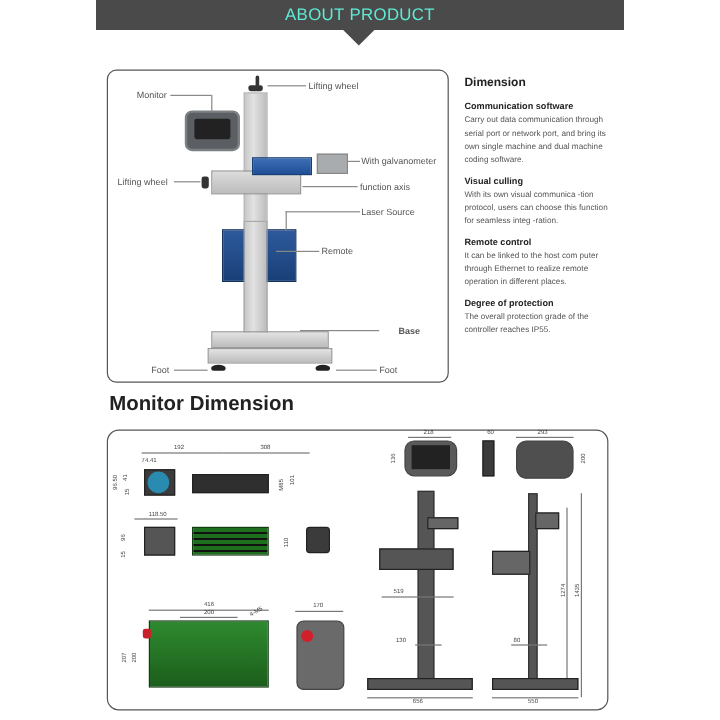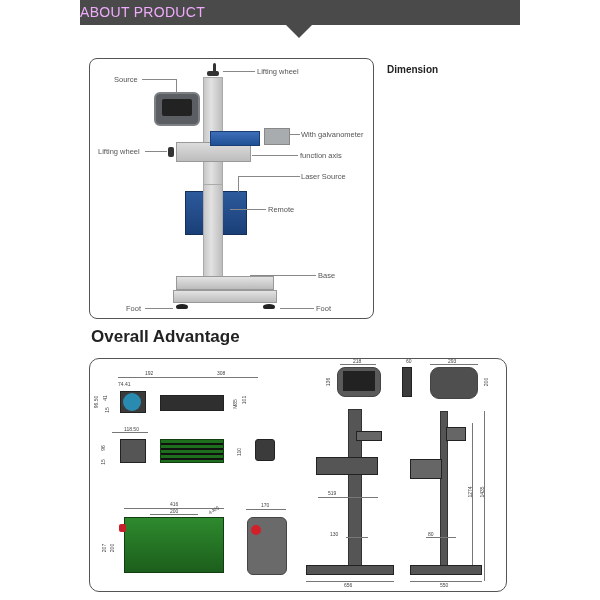--- a/index.html
+++ b/index.html
@@ -1,20 +1,20 @@
 <!DOCTYPE html>
 <html><head>
 <meta charset="utf-8">
 <style>
   * { margin:0; padding:0; box-sizing:border-box; }
   html, body { width:600px; height:600px; background:#ffffff; overflow:hidden; }
   body { font-family: "Liberation Sans", sans-serif; color:#333; position:relative; }
 
   .banner { position:absolute; left:80px; top:0; width:440px; height:25px; background:#4a4a4a; }
-  .banner-title { position:absolute; left:0; right:0; top:4px; text-align:left; color:#f0abfc; font-size:14px; letter-spacing:0.3px; }
+  .banner-title { position:absolute; left:0; right:0; top:4px; text-align:center; color:#5eead4; font-size:14px; letter-spacing:0.3px; }
   .banner-arrow { position:absolute; left:286px; top:25px; width:0; height:0;
     border-left:13px solid transparent; border-right:13px solid transparent; border-top:13px solid #4a4a4a; }
 
   .product-frame { position:absolute; left:89px; top:58px; width:285px; height:261px;
     border:1.5px solid #555; border-radius:8px; background:#fff; }
 
   .callout { position:absolute; font-size:7.5px; color:#555; white-space:nowrap; }
   .leader { position:absolute; height:1px; background:#888; }
   .leader-v { position:absolute; width:1px; background:#888; }
 
@@ -76,21 +76,21 @@
   <div class="galvo-head" style="left:174px;top:69px;width:26px;height:17px;"></div>
 
   <div class="laser-box" style="left:95px;top:132px;width:62px;height:44px;"></div>
   <div class="column" style="left:113px;top:125px;width:20px;height:100px;"></div>
 
   <div class="base" style="left:86px;top:217px;width:98px;height:14px;"></div>
   <div class="base" style="left:83px;top:231px;width:104px;height:13px;"></div>
   <div class="foot" style="left:86px;top:245px;"></div>
   <div class="foot" style="left:173px;top:245px;"></div>
 
-  <div class="callout" style="left:24px;top:16px;">Source</div>
+  <div class="callout" style="left:24px;top:16px;">Monitor</div>
   <div class="leader" style="left:52px;top:20px;width:34px;"></div>
   <div class="leader-v" style="left:86px;top:20px;height:14px;"></div>
 
   <div class="callout" style="left:167px;top:8px;">Lifting wheel</div>
   <div class="leader" style="left:133px;top:12px;width:32px;"></div>
 
   <div class="callout" style="left:211px;top:71px;">With galvanometer</div>
   <div class="leader" style="left:200px;top:75px;width:10px;"></div>
 
   <div class="callout" style="left:8px;top:88px;">Lifting wheel</div>
@@ -99,35 +99,51 @@
   <div class="callout" style="left:210px;top:92px;">function axis</div>
   <div class="leader" style="left:162px;top:96px;width:46px;"></div>
 
   <div class="callout" style="left:211px;top:113px;">Laser  Source</div>
   <div class="leader" style="left:148px;top:117px;width:62px;"></div>
   <div class="leader-v" style="left:148px;top:117px;height:16px;"></div>
 
   <div class="callout" style="left:178px;top:146px;">Remote</div>
   <div class="leader" style="left:140px;top:150px;width:36px;"></div>
 
-  <div class="callout" style="left:228px;top:212px;">Base</div>
+  <div class="callout" style="left:242px;top:212px;font-weight:bold;">Base</div>
   <div class="leader" style="left:160px;top:216px;width:66px;"></div>
 
   <div class="callout" style="left:36px;top:245px;">Foot</div>
   <div class="leader" style="left:55px;top:249px;width:28px;"></div>
 
   <div class="callout" style="left:226px;top:245px;">Foot</div>
   <div class="leader" style="left:190px;top:249px;width:34px;"></div>
 </div>
 
 <div class="advantage">
   <div class="adv-title">Dimension</div>
-</div>
-
-<div class="section-title">Overall Advantage</div>
+  <div class="adv-item">
+    <div class="adv-item-title">Communication software</div>
+    <div class="adv-item-body">Carry out data communication through serial port or network port, and bring its own single machine and dual machine coding software.</div>
+  </div>
+  <div class="adv-item">
+    <div class="adv-item-title">Visual culling</div>
+    <div class="adv-item-body">With its own visual communica -tion protocol, users can choose this function for seamless integ -ration.</div>
+  </div>
+  <div class="adv-item">
+    <div class="adv-item-title">Remote control</div>
+    <div class="adv-item-body">It can be linked to the host com puter through Ethernet to realize remote operation in different places.</div>
+  </div>
+  <div class="adv-item">
+    <div class="adv-item-title">Degree of protection</div>
+    <div class="adv-item-body">The overall protection grade of the controller reaches IP55.</div>
+  </div>
+</div>
+
+<div class="section-title">Monitor Dimension</div>
 
 <div class="dim-frame">
 
   <div class="dim-line" style="left:28px;top:18px;width:68px;"></div>
   <div class="dim-label" style="left:55px;top:11px;">192</div>
   <div class="dim-line" style="left:96px;top:18px;width:72px;"></div>
   <div class="dim-label" style="left:127px;top:11px;">308</div>
   <div class="dim-label" style="left:28px;top:22px;">74.41</div>
   <div class="dim-label v" style="left:0px;top:40px;">96.50</div>
   <div class="dim-label v" style="left:12px;top:36px;">41</div>

